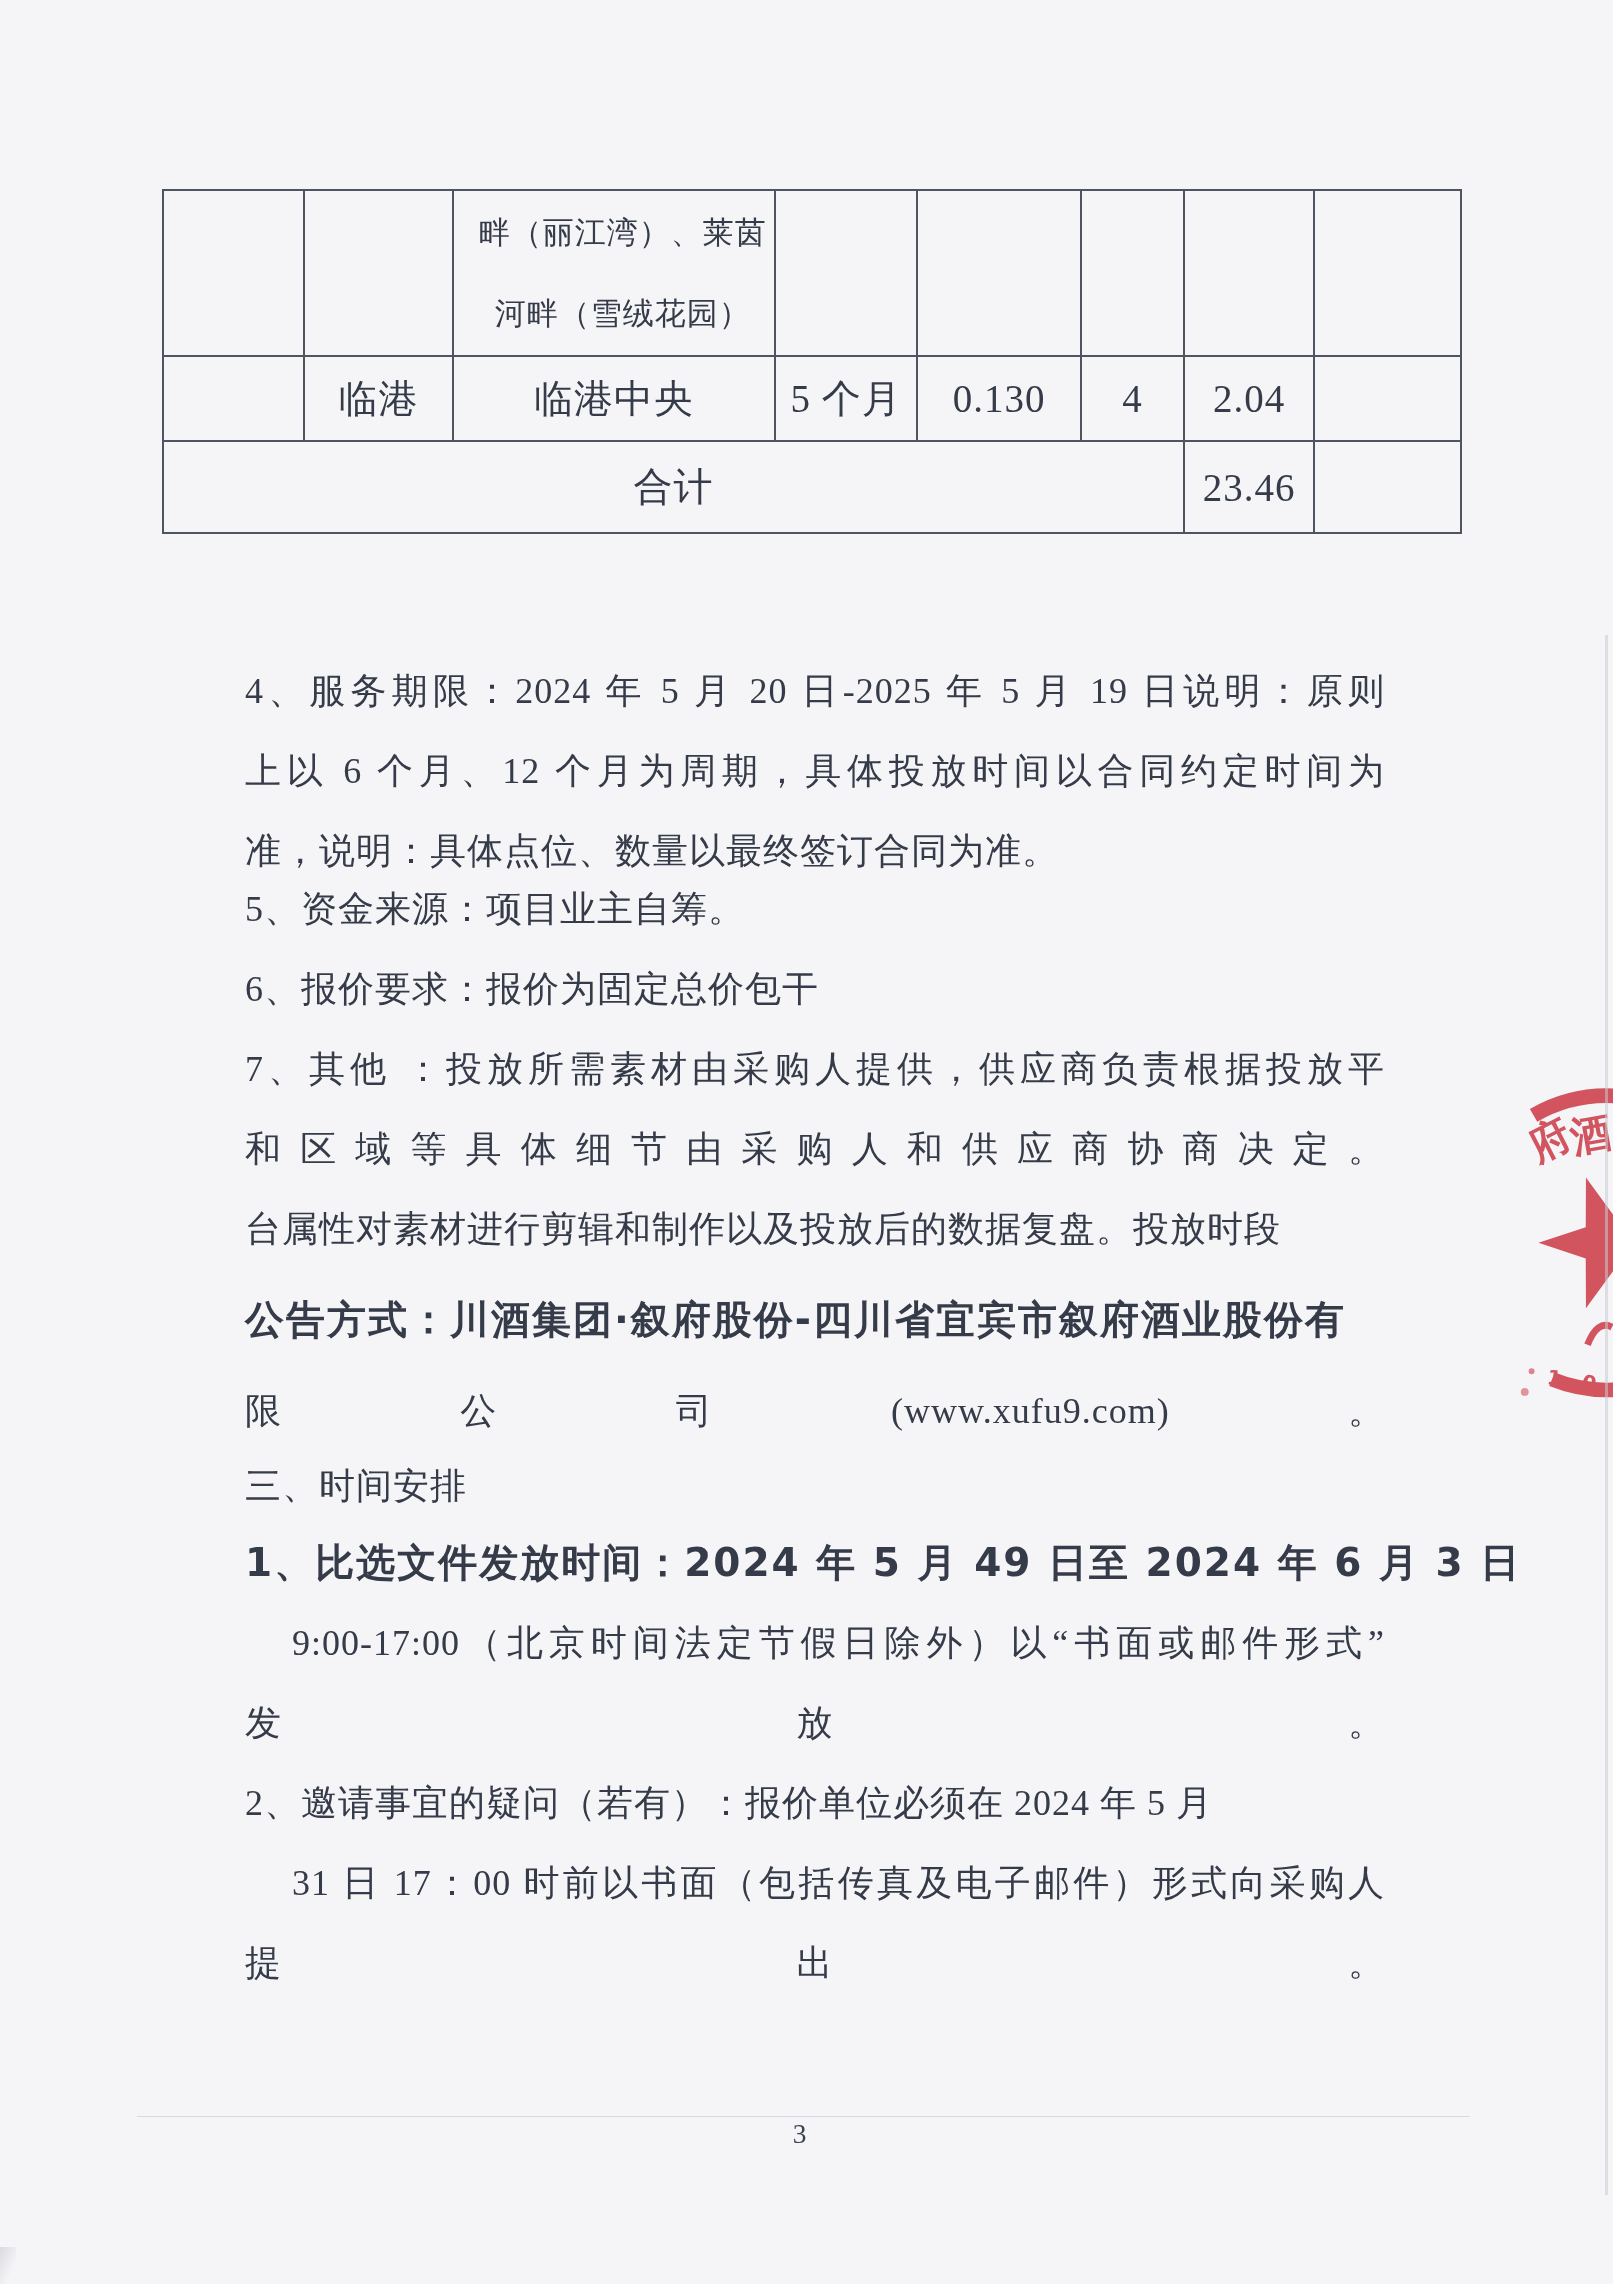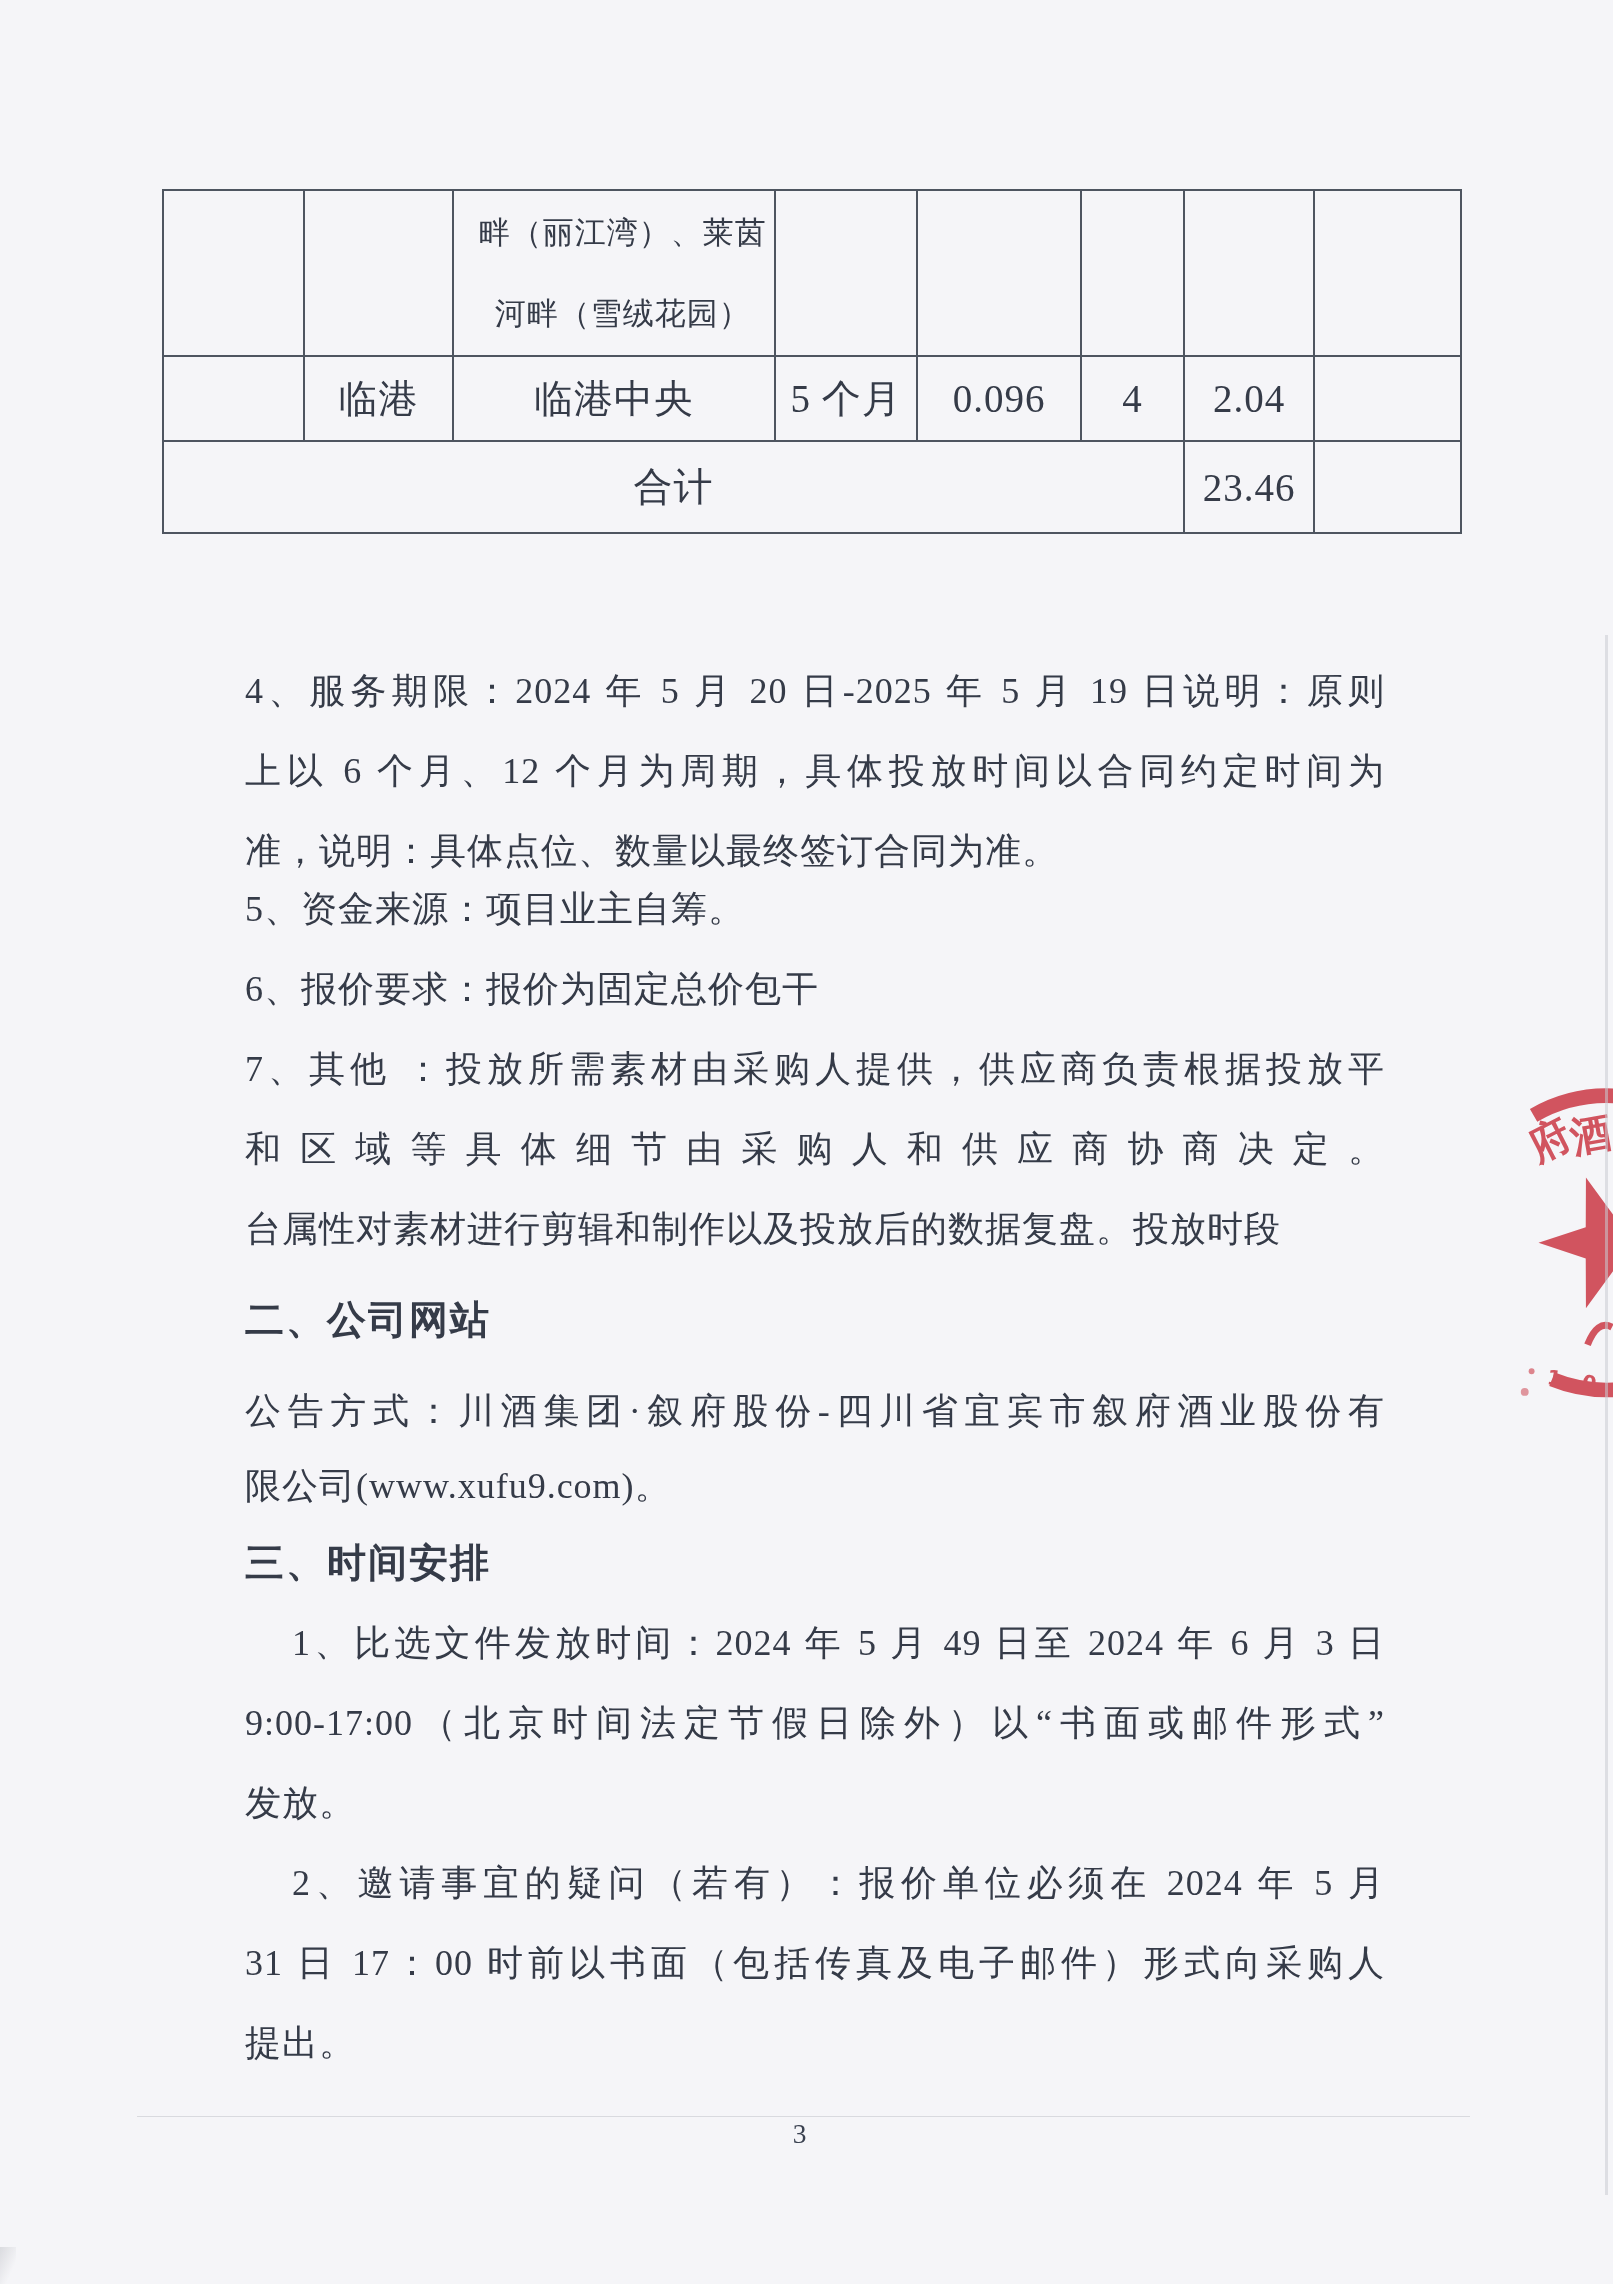--- a/index.html
+++ b/index.html
@@ -120,21 +120,21 @@
       <td></td>
       <td></td>
       <td></td>
       <td></td>
     </tr>
     <tr class="r2">
       <td></td>
       <td>临港</td>
       <td>临港中央</td>
       <td>5 个月</td>
-      <td>0.096</td>
+      <td>0.130</td>
       <td>4</td>
       <td>2.04</td>
       <td></td>
     </tr>
     <tr class="r3">
       <td colspan="6">合计</td>
       <td>23.46</td>
       <td></td>
     </tr>
   </tbody>
@@ -142,21 +142,20 @@
 
   <div class="body-text">
       <div class="bl">4、服务期限：2024 年 5 月 20 日-2025 年 5 月 19 日说明：原则</div>
       <div class="bl">上以 6 个月、12 个月为周期，具体投放时间以合同约定时间为</div>
       <div class="bl">准，说明：具体点位、数量以最终签订合同为准。</div>
       <div class="bl">5、资金来源：项目业主自筹。</div>
       <div class="bl">6、报价要求：报价为固定总价包干</div>
       <div class="bl">7、其他 ：投放所需素材由采购人提供，供应商负责根据投放平</div>
       <div class="bl">和区域等具体细节由采购人和供应商协商决定。</div>
       <div class="bl">台属性对素材进行剪辑和制作以及投放后的数据复盘。投放时段</div>
-      <div class="bl">二、公司网站</div>
       <div class="bl">公告方式：川酒集团·叙府股份-四川省宜宾市叙府酒业股份有</div>
       <div class="bl">限公司(www.xufu9.com)。</div>
       <div class="bl">三、时间安排</div>
       <div class="bl">1、比选文件发放时间：2024 年 5 月 49 日至 2024 年 6 月 3 日</div>
       <div class="bl">9:00-17:00（北京时间法定节假日除外）以“书面或邮件形式”</div>
       <div class="bl">发放。</div>
       <div class="bl">2、邀请事宜的疑问（若有）：报价单位必须在 2024 年 5 月</div>
       <div class="bl">31 日 17：00 时前以书面（包括传真及电子邮件）形式向采购人</div>
       <div class="bl">提出。</div>
     </div>

